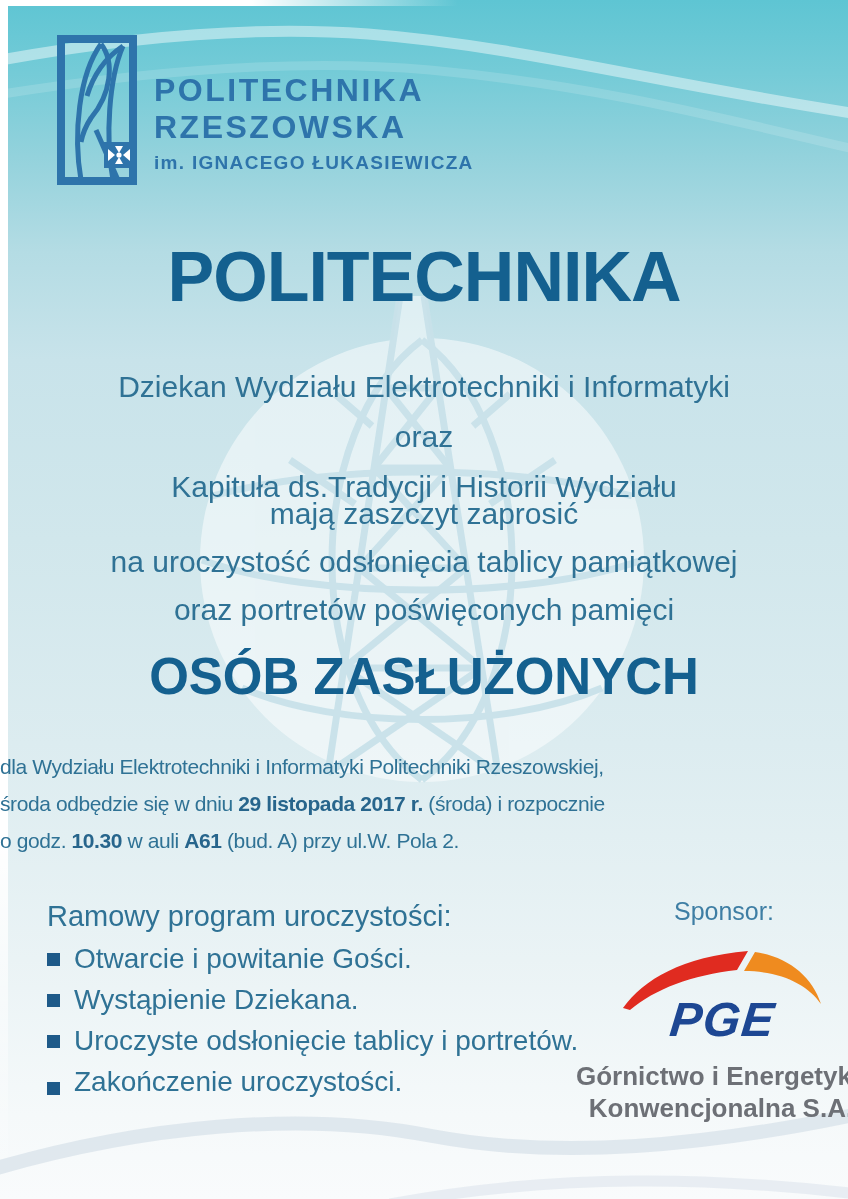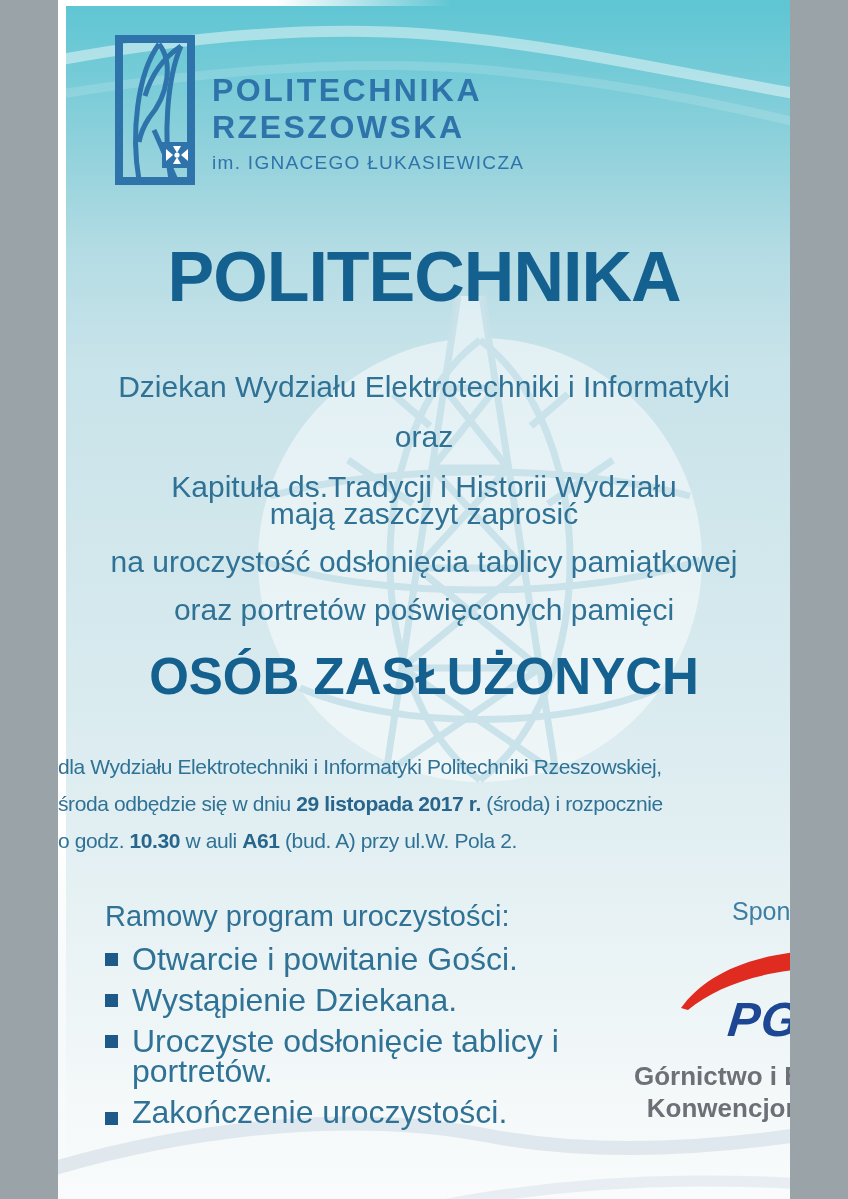--- a/index.html
+++ b/index.html
@@ -1,57 +1,57 @@
 <!DOCTYPE html>
 <html lang="pl"><head>
 <meta charset="utf-8">
 <style>
   html,body{margin:0;padding:0;background:#9aa3a8;}
   .page{
-    position:relative;width:732px;height:1199px;margin:0 auto;overflow:hidden;
+    position:relative;width:848px;height:1199px;margin:0 auto;overflow:hidden;
     font-family:"Liberation Sans",sans-serif;
     background:linear-gradient(180deg,
       #5ec5d3 0%, #74cbd7 6%, #93d2dc 13%, #b4dce4 21%,
       #c8e3ea 30%, #d1e7ec 45%, #dcecf0 62%, #eaf3f5 80%,
       #f5f9fa 93%, #f9fbfc 100%);
   }
   .page *{box-sizing:border-box;}
   .abs{position:absolute;}
   .edge-left{left:0;top:0;width:8px;height:100%;
     background:linear-gradient(180deg,#ffffff 0%,#ffffff 70%,rgba(255,255,255,0) 100%);}
   .edge-top{left:0;top:0;width:54%;height:6px;
     background:linear-gradient(90deg,#ffffff 55%,rgba(255,255,255,0) 100%);}
   .waves-svg{left:0;top:0;width:848px;height:1199px;pointer-events:none;}
   .watermark{left:150px;top:268px;width:545px;height:525px;pointer-events:none;}
 
   
   .logo-row{left:56px;top:34px;display:flex;align-items:flex-start;}
   .crest{width:82px;height:152px;flex:0 0 auto;}
   .logo-text{margin-left:16px;padding-top:38px;color:#2e74ab;}
   .logo-line{font-weight:700;font-size:32px;line-height:37px;letter-spacing:2.5px;}
-  .logo-sub{font-weight:400;font-size:19px;line-height:22px;letter-spacing:1.3px;margin-top:6px;}
+  .logo-sub{font-weight:700;font-size:19px;line-height:22px;letter-spacing:1.3px;margin-top:6px;}
 
   
   .title{left:0;right:0;top:237px;text-align:center;color:#14608f;
     font-size:70px;font-weight:700;letter-spacing:-1px;line-height:80px;}
   .hosts{left:0;right:0;top:362px;text-align:center;color:#2f7295;
     font-size:30px;line-height:50px;}
   .invite{left:0;right:0;top:490px;text-align:center;color:#2f7295;
     font-size:30px;line-height:48px;}
   .honorees{left:0;right:0;top:646px;text-align:center;color:#14608f;
     font-size:51px;font-weight:700;letter-spacing:0px;line-height:62px;}
   .event{left:0;right:0;top:748px;color:#2f7295;
     font-size:21px;line-height:37px;letter-spacing:-0.4px;white-space:nowrap;}
   .event .b{font-weight:700;color:#27658c;}
 
   
   .program{left:47px;top:898px;width:560px;color:#2f7295;}
   .program-heading{font-size:29px;line-height:36px;}
   .program-list{margin-top:10px;}
-  .program-item{display:flex;align-items:flex-start;font-size:32px;line-height:30px;
+  .program-item{display:flex;align-items:flex-start;font-size:28px;line-height:30px;
     margin-bottom:11px;}
   .bullet{width:13px;height:13px;background:#1e5a89;margin:9px 14px 0 0;flex:0 0 auto;}
   .bullet.low{margin-top:15px;}
 
   
   .sponsor-label{left:600px;top:896px;width:248px;text-align:center;color:#3e7ea4;
     font-size:25px;line-height:30px;}
   .pge{left:620px;top:948px;width:205px;height:105px;}
   .pge-arc{position:absolute;left:0;top:0;width:205px;height:62px;}
   .pge-word{position:absolute;left:0;top:44px;width:205px;text-align:center;

